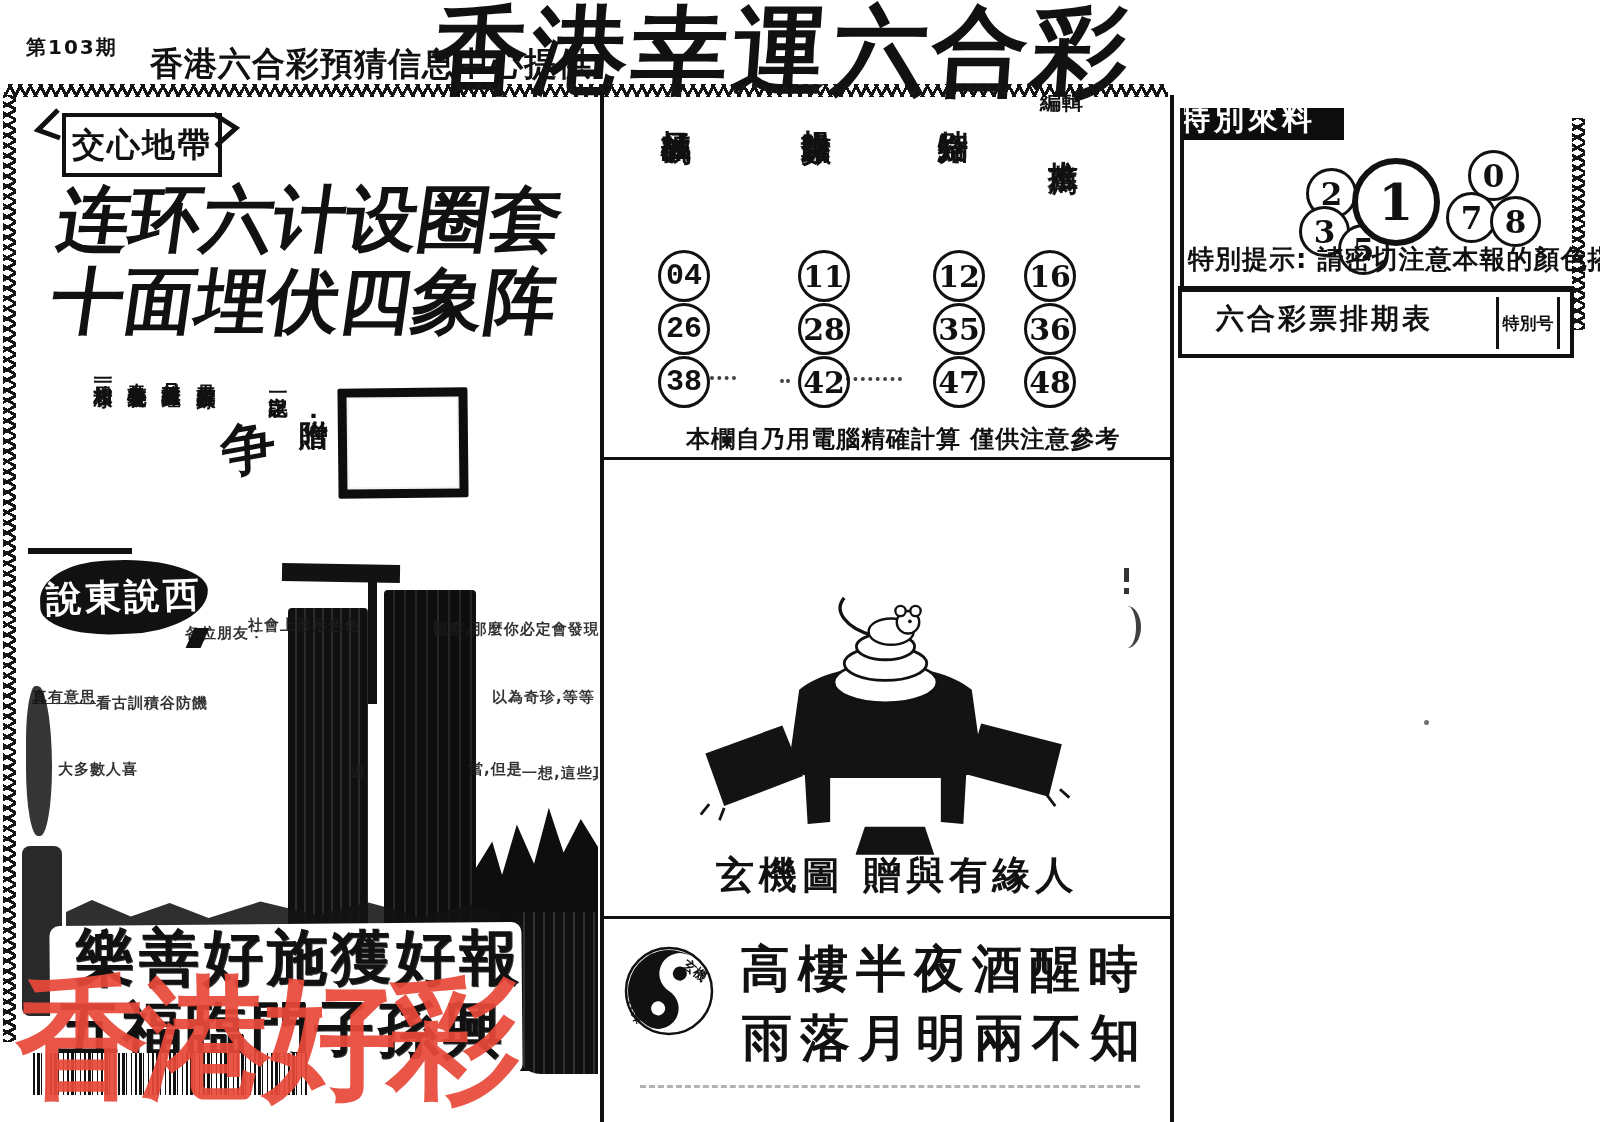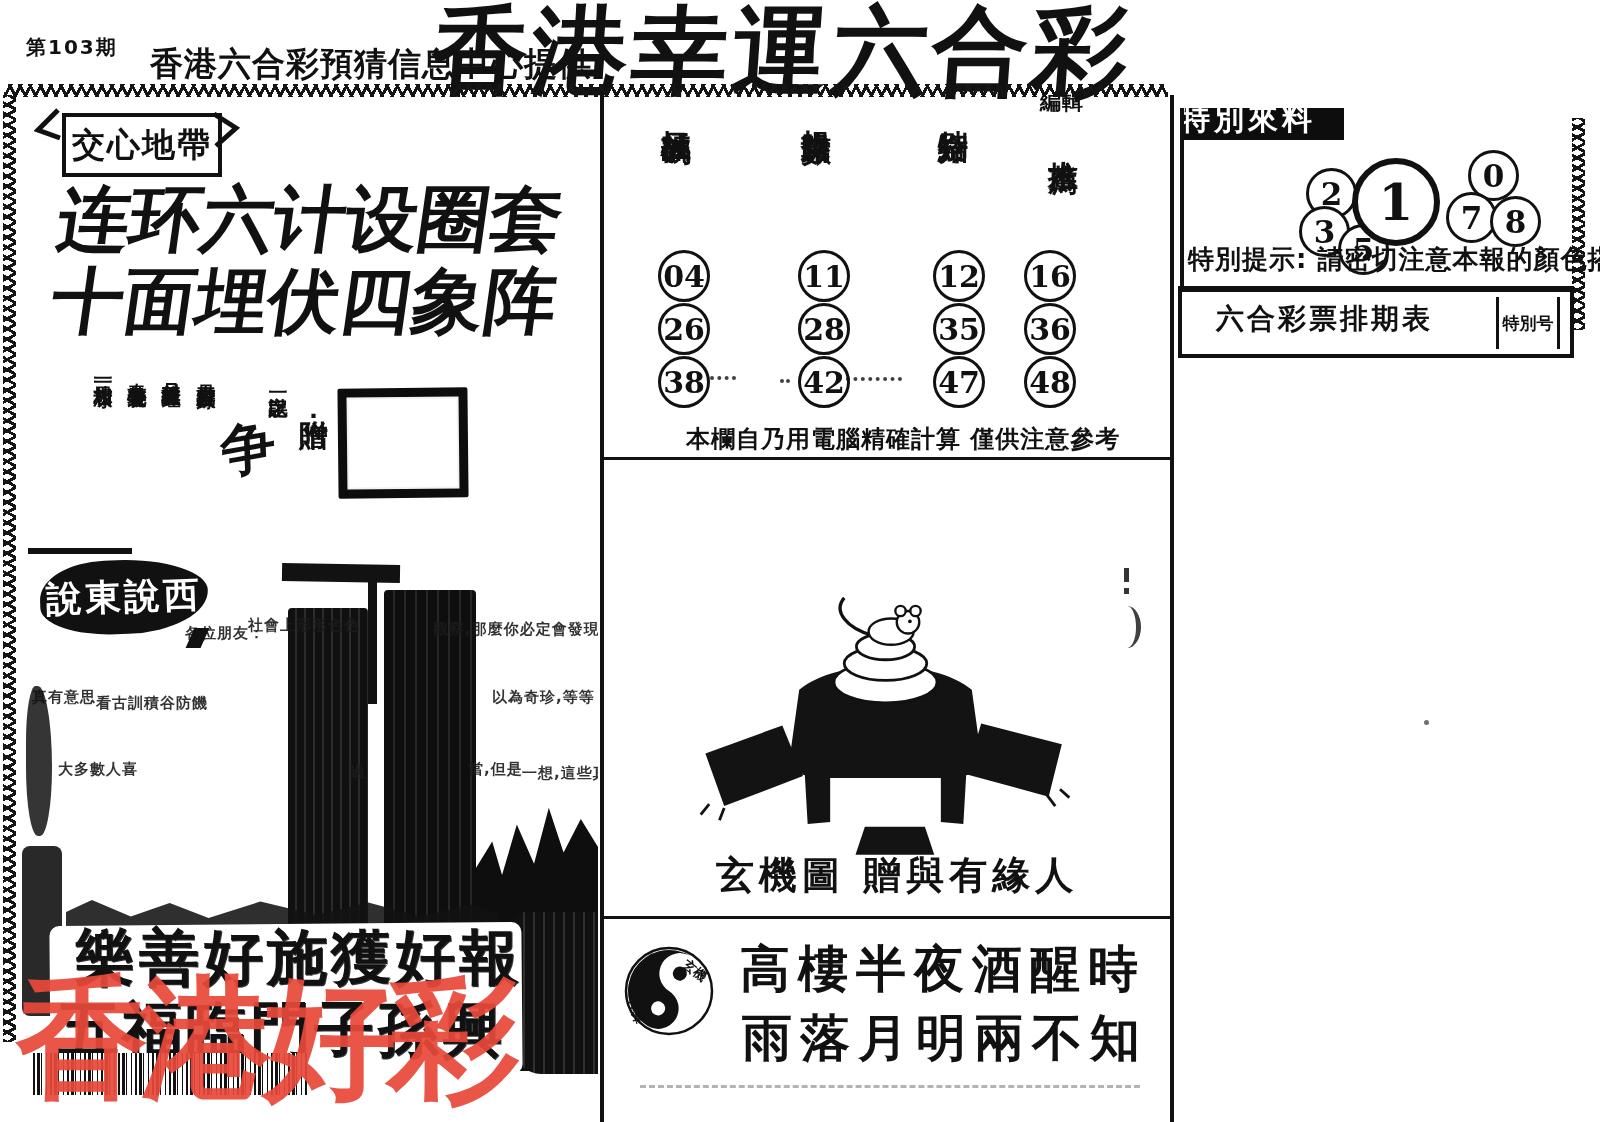--- a/index.html
+++ b/index.html
@@ -50,21 +50,21 @@
 
   
   .lp-clip{left:20px;top:556px;width:578px;height:566px;overflow:hidden;}
   .talk-badge{left:20px;top:4px;width:168px;height:74px;background:#111;color:#fff;
               border-radius:42% 58% 52% 48% / 55% 48% 60% 42%;display:flex;align-items:center;justify-content:center;
               font-size:36px;font-weight:900;letter-spacing:3px;transform:rotate(-2deg);z-index:2;}
   .talk-tail{left:170px;top:72px;width:15px;height:20px;background:#111;transform:skewX(-24deg);z-index:2;}
   .frag{font-size:15px;font-weight:700;color:#1c1c1c;letter-spacing:1px;opacity:.9;
         filter:blur(.3px);white-space:nowrap;z-index:1;}
   .f0{left:165px;top:68px;} .f1{left:228px;top:60px;} .f2{left:413px;top:64px;}
-  .f3{left:12px;top:132px;}  .f4{left:76px;top:138px;}  .f5{left:472px;top:132px;}
+  .f3{left:12px;top:132px;text-decoration:underline;}  .f4{left:76px;top:138px;}  .f5{left:472px;top:132px;}
   .f6{left:38px;top:204px;text-align:right;} .f7{left:330px;top:207px;} .f8{left:448px;top:204px;} .f9{left:502px;top:208px;}
 
   .photo{background:#121212;z-index:2;}
   .antenna-bar{left:262px;top:8px;width:118px;height:18px;transform:rotate(1deg);}
   .antenna-pole{left:348px;top:26px;width:9px;height:122px;}
   .tower1{left:268px;top:52px;width:80px;height:445px;border-radius:4px;
           background:repeating-linear-gradient(90deg,#101010 0 7px,#2b2b2b 7px 9px);}
   .tower2{left:364px;top:34px;width:92px;height:463px;border-radius:4px;
           background:repeating-linear-gradient(90deg,#0e0e0e 0 9px,#262626 9px 11px);}
   .lblob1{left:6px;top:130px;width:26px;height:150px;border-radius:40% 60% 50% 50%;opacity:.85;}
@@ -86,21 +86,21 @@
   .copyright{left:300px;top:502px;font-size:25px;font-weight:900;letter-spacing:2px;z-index:4;}
 
   
   .tip-h{font-size:30px;font-weight:900;letter-spacing:2px;top:106px;}
   .th0{left:655px;} .th1{left:795px;} .th2{left:932px;} .th3{left:1042px;top:136px;}
   .editor-lbl{left:1040px;top:88px;font-size:21px;font-weight:900;letter-spacing:1px;}
   .circle{display:flex;align-items:center;justify-content:center;border:3px solid #111;border-radius:50%;
           font-family:"DejaVu Serif","Liberation Serif",serif;font-weight:700;background:#fff;}
   .num{width:46px;height:46px;font-size:30px;}
   .r0{top:250px;} .r1{top:303px;} .r2{top:356px;}
-  .c0{left:658px;} .c1{left:798px;} .c2{left:933px;} .c3{left:992px;margin-left:32px;}
+  .c0{left:658px;font-family:Liberation Mono, monospace;} .c1{left:798px;} .c2{left:933px;} .c3{left:992px;margin-left:32px;}
   .dots{border-bottom:4px dotted #111;height:0;opacity:.8;}
   .dots-a{left:710px;top:376px;width:26px;}
   .dots-b{left:780px;top:379px;width:10px;}
   .dots-c{left:846px;top:377px;width:56px;}
   .footnote{left:686px;top:423px;font-size:24px;font-weight:900;letter-spacing:1px;white-space:nowrap;}
 
   
   .mouse-svg{left:688px;top:596px;width:395px;height:272px;}
   .mystery-caption{left:716px;top:850px;font-size:38px;font-weight:700;letter-spacing:5px;white-space:nowrap;}
   .stamp-svg{left:622px;top:944px;width:94px;height:94px;}

